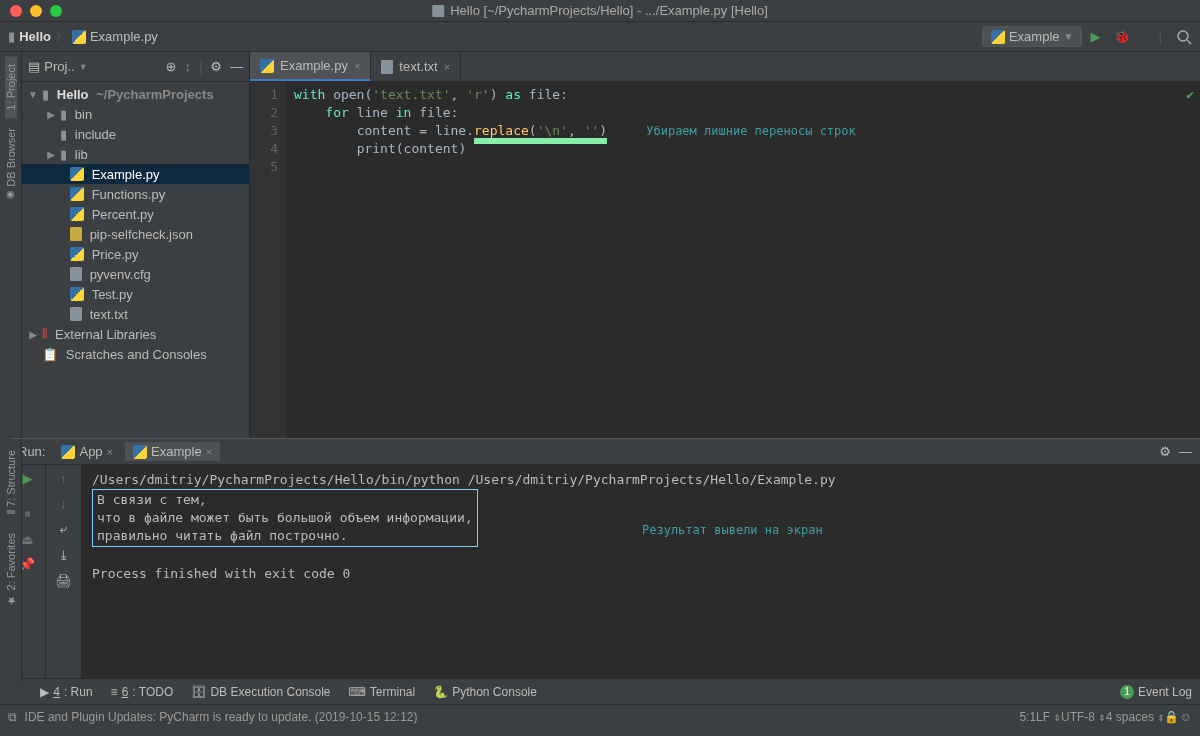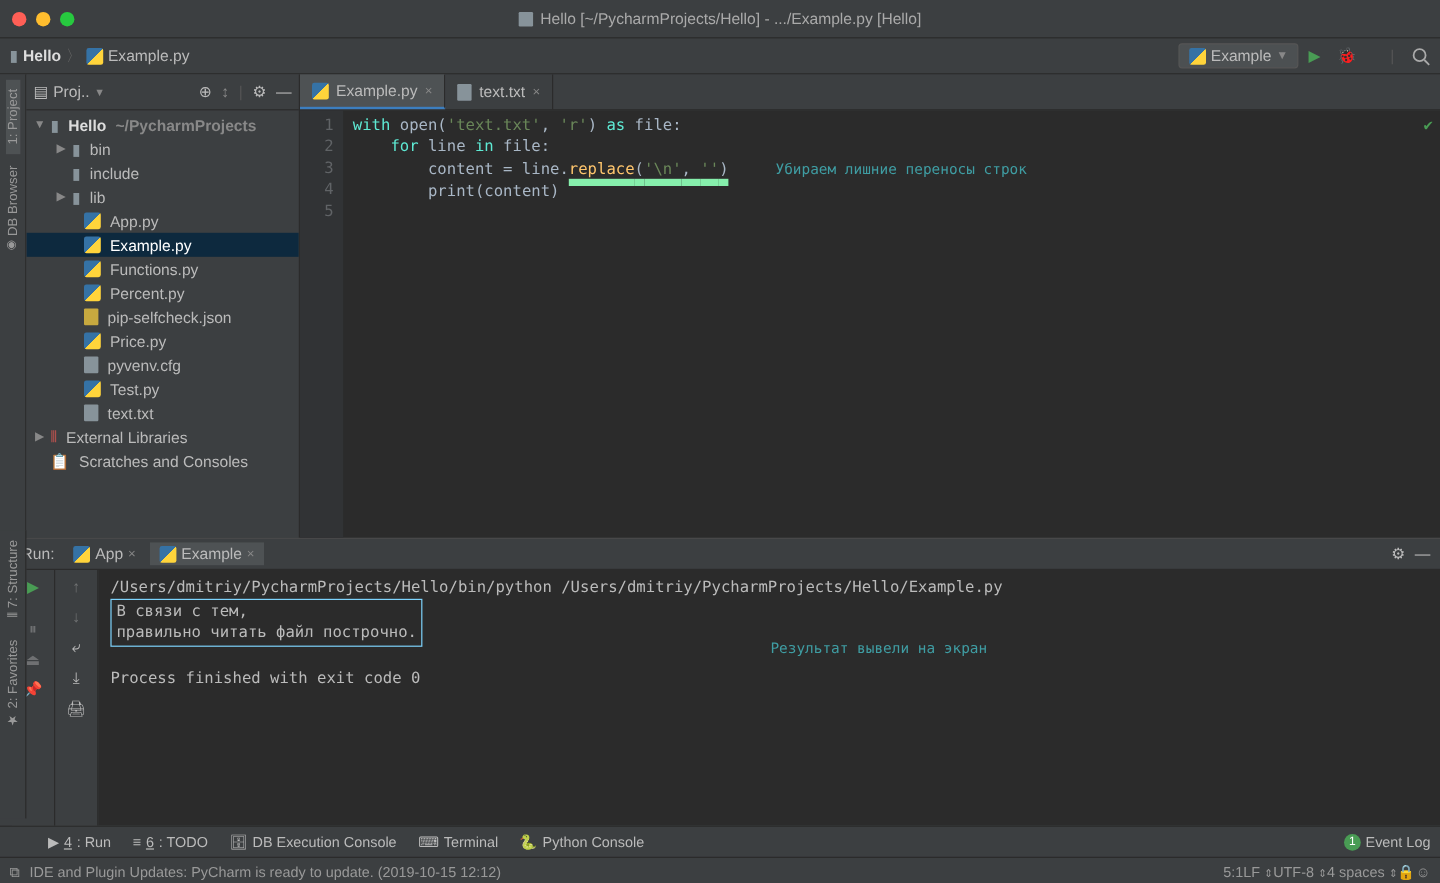--- a/index.html
+++ b/index.html
@@ -1,17 +1,17 @@
 <!DOCTYPE html>
 <html><head>
 <meta charset="utf-8">
 <style>
 * { margin:0; padding:0; box-sizing:border-box; }
 body { font-family:-apple-system,"Segoe UI",sans-serif; font-size:13px; background:#3c3f41; color:#bbb; width:1200px; height:736px; overflow:hidden; position:relative; }
-.titlebar { height:32px; background:#3c3f41; display:flex; align-items:center; position:relative; border-bottom:1px solid #2b2b2b; }
+.titlebar { height:22px; background:#3c3f41; display:flex; align-items:center; position:relative; border-bottom:1px solid #2b2b2b; }
 .traffic { display:flex; gap:8px; padding-left:10px; }
 .dot { width:12px; height:12px; border-radius:50%; }
 .dot.r { background:#ff5f56; } .dot.y { background:#ffbd2e; } .dot.g { background:#27c93f; }
 .title-text { position:absolute; left:50%; transform:translateX(-50%); color:#aaa; font-size:13px; display:flex; align-items:center; gap:6px; }
 .navbar { height:30px; background:#3c3f41; display:flex; align-items:center; padding:0 8px; border-bottom:1px solid #2b2b2b; }
 .breadcrumb { display:flex; align-items:center; gap:4px; flex:1; }
 .bc-sep { color:#666; }
 .bc-item { display:flex; align-items:center; gap:4px; color:#bbb; }
 .run-config { display:flex; align-items:center; gap:4px; border:1px solid #555; border-radius:3px; padding:2px 8px; background:#4c5052; margin-right:8px; }
 .nav-icons { display:flex; align-items:center; gap:14px; }
@@ -124,21 +124,20 @@
       <span style="color:#888">↕</span>
       <span style="color:#555">|</span>
       <span>⚙</span>
       <span>—</span>
     </div>
     <div class="tree">
       <div class="tree-row"><span class="arrow">▼</span><span class="folder-icon">▮</span>&nbsp;<span class="bold">Hello</span>&nbsp;<span class="dim">~/PycharmProjects</span></div>
       <div class="tree-row"><span class="indent" style="width:16px"></span><span class="arrow">▶</span><span class="folder-icon">▮</span>&nbsp;<span>bin</span></div>
       <div class="tree-row"><span class="indent" style="width:16px"></span><span class="arrow"></span><span class="folder-icon">▮</span>&nbsp;<span>include</span></div>
       <div class="tree-row"><span class="indent" style="width:16px"></span><span class="arrow">▶</span><span class="folder-icon">▮</span>&nbsp;<span>lib</span></div>
-      <div class="tree-row"><span class="indent" style="width:42px"></span><span class="py-icon"></span>&nbsp;<span>App.py</span></div>
       <div class="tree-row selected"><span class="indent" style="width:42px"></span><span class="py-icon"></span>&nbsp;<span>Example.py</span></div>
       <div class="tree-row"><span class="indent" style="width:42px"></span><span class="py-icon"></span>&nbsp;<span>Functions.py</span></div>
       <div class="tree-row"><span class="indent" style="width:42px"></span><span class="py-icon"></span>&nbsp;<span>Percent.py</span></div>
       <div class="tree-row"><span class="indent" style="width:42px"></span><span class="file-icon" style="background:#c7a93f"></span>&nbsp;<span>pip-selfcheck.json</span></div>
       <div class="tree-row"><span class="indent" style="width:42px"></span><span class="py-icon"></span>&nbsp;<span>Price.py</span></div>
       <div class="tree-row"><span class="indent" style="width:42px"></span><span class="file-icon"></span>&nbsp;<span>pyvenv.cfg</span></div>
       <div class="tree-row"><span class="indent" style="width:42px"></span><span class="py-icon"></span>&nbsp;<span>Test.py</span></div>
       <div class="tree-row"><span class="indent" style="width:42px"></span><span class="file-icon"></span>&nbsp;<span>text.txt</span></div>
       <div class="tree-row"><span class="arrow">▶</span><span style="color:#c75450">⫴</span>&nbsp;<span>External Libraries</span></div>
       <div class="tree-row"><span class="arrow"></span><span>📋</span>&nbsp;<span>Scratches and Consoles</span></div>
@@ -212,20 +211,21 @@
       <span style="opacity:.4">↑</span>
       <span style="opacity:.4">↓</span>
       <span>⤶</span>
       <span>⤓</span>
       <span>🖨</span>
     </div>
     <div class="console">
       <div class="path">/Users/dmitriy/PycharmProjects/Hello/bin/python /Users/dmitriy/PycharmProjects/Hello/Example.py</div>
       <div class="hl-box">
         <div>В связи с тем,</div>
+        <div>что в файле может быть большой объем информации,</div>
         <div>правильно читать файл построчно.</div>
       </div>
       <div style="position:absolute;left:560px;top:56px" class="annotation">Результат вывели на экран</div>
       <br>
       <div>Process finished with exit code 0</div>
     </div>
   </div>
 </div>
 
 <div class="bottom-bar" style="margin-left:0">

